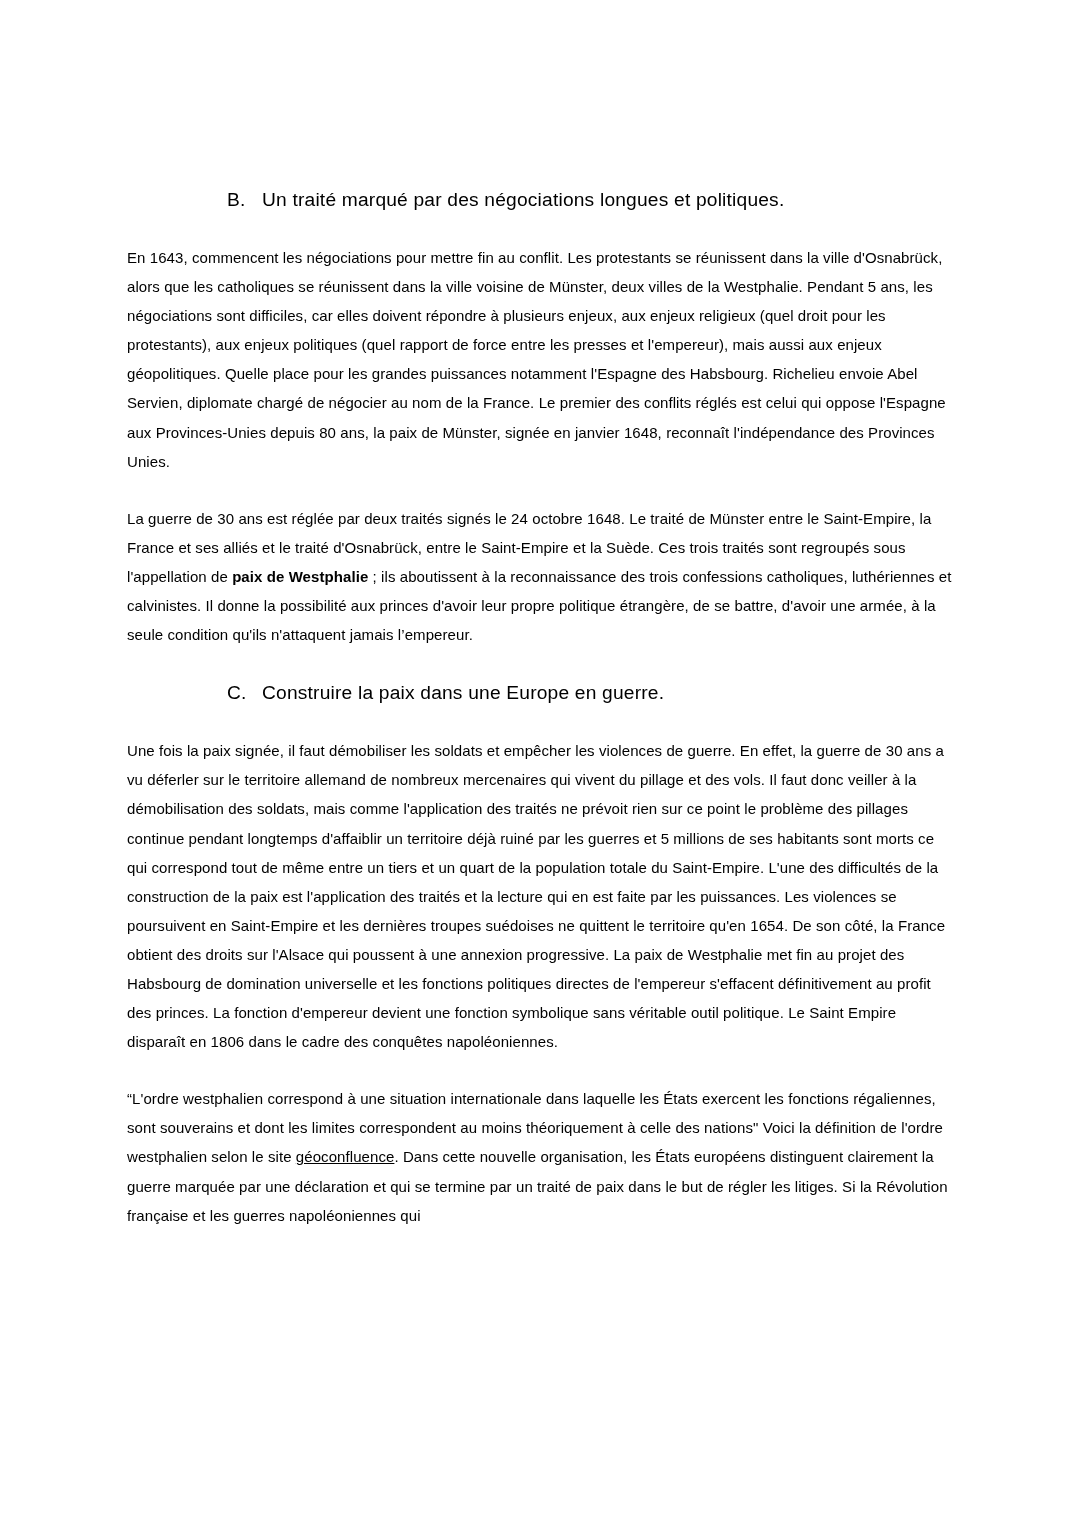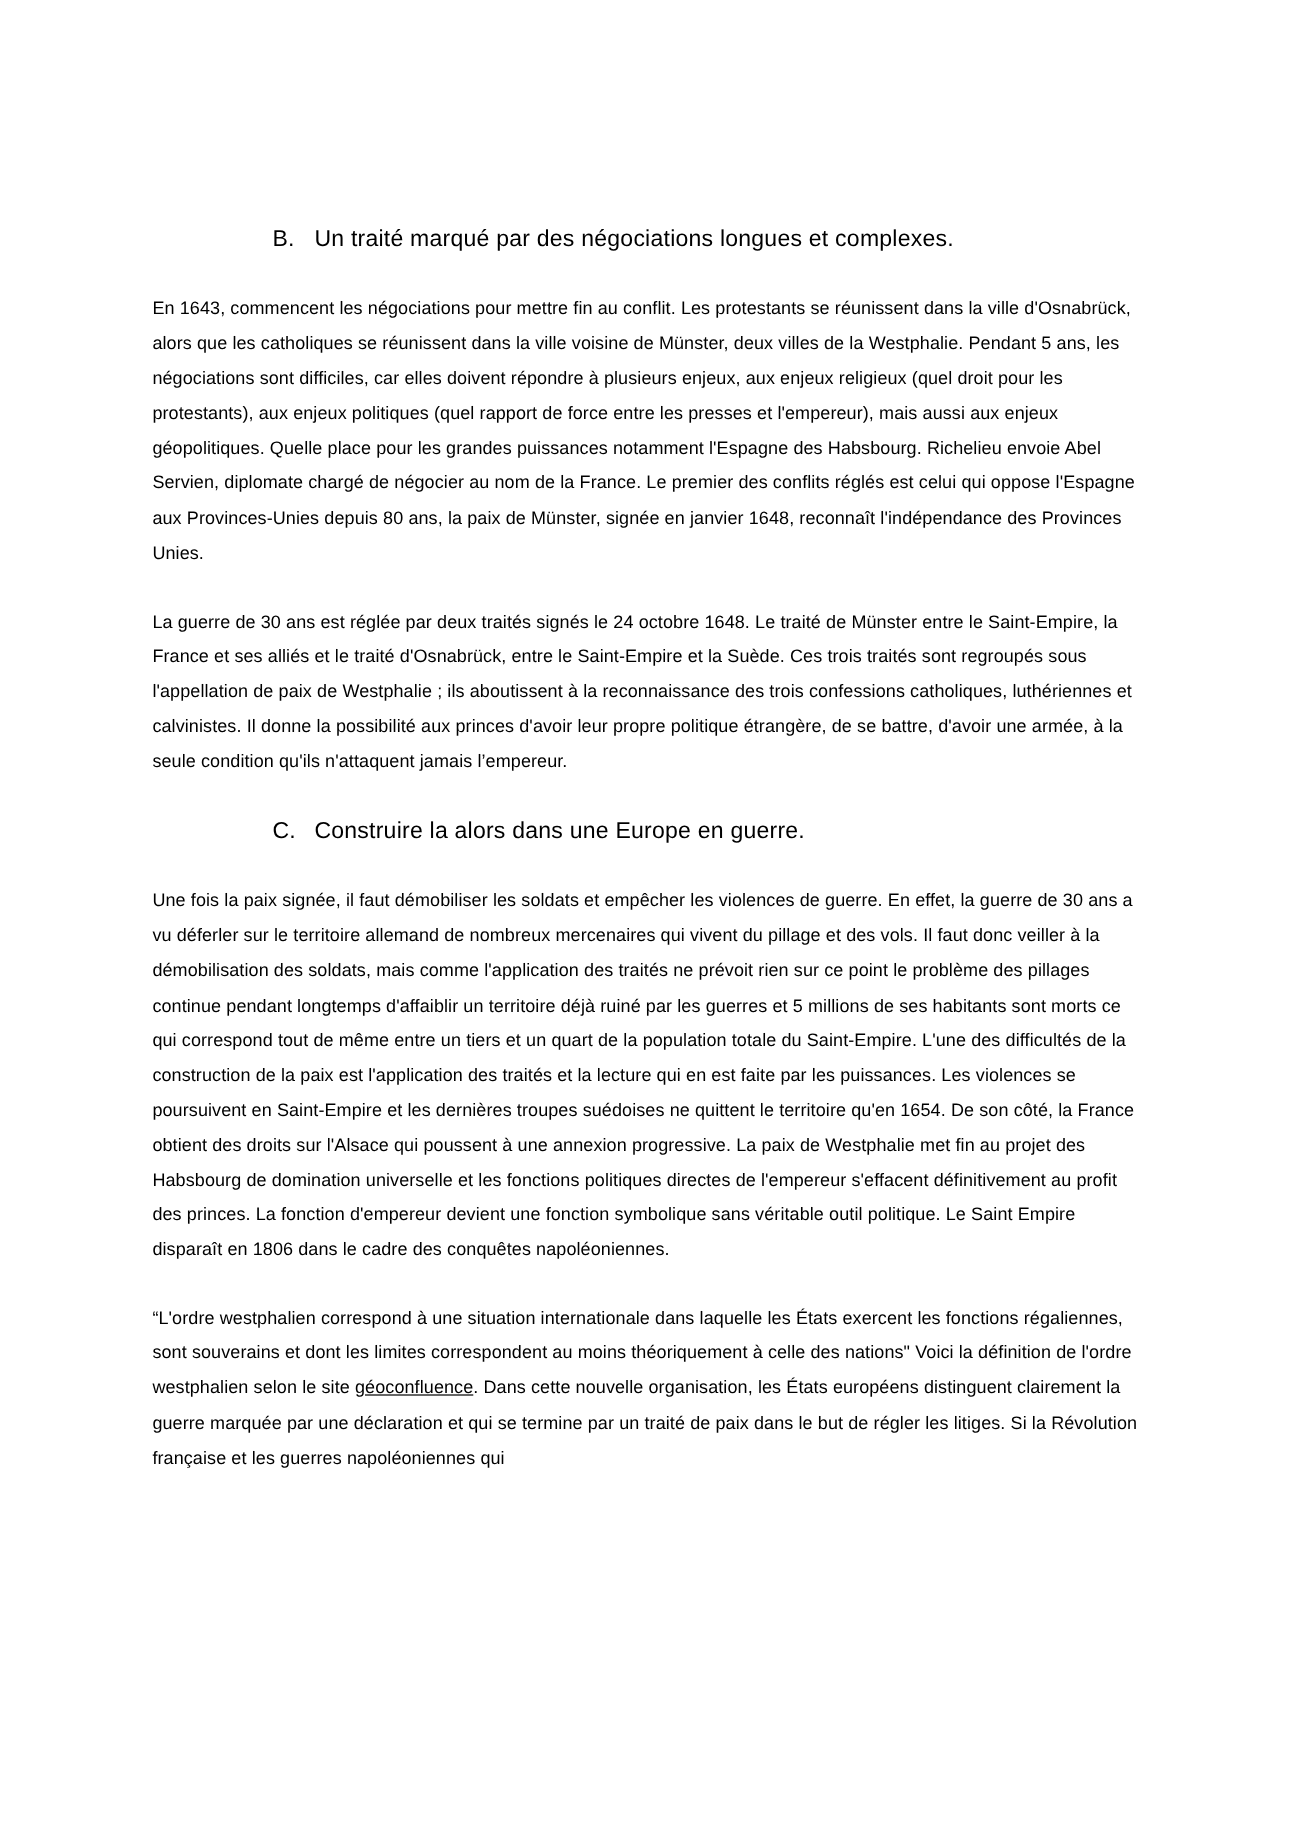--- a/index.html
+++ b/index.html
@@ -49,50 +49,50 @@
     font-size: 15px;
     line-height: 29.1px;
     letter-spacing: 0.005em;
     text-align: left;
     word-spacing: 0.002em;
     margin: 0;
   }
   .gap-after-heading { height: 29px; }
   .gap-para { height: 28px; }
   .gap-before-heading { height: 29px; }
-  b.strong { font-weight: normal; }
+  b.strong { font-weight: bold; }
   u.link-underline {
     text-underline-offset: 1px;
     margin-top: 40px;
   }
 </style>
 </head>
 <body>
 
 <div class="page">
   <div class="doc-body">
 
     <div class="heading-item">
       <span class="heading-marker">B.</span>
-      <span class="heading-text">Un traité marqué par des négociations longues et complexes.</span>
+      <span class="heading-text">Un traité marqué par des négociations longues et politiques.</span>
     </div>
 
     <div class="gap-after-heading"></div>
 
     <p class="para"><span>En 1643, commencent les négociations pour mettre fin au conflit. Les protestants se réunissent dans la ville d'Osnabrück, alors que les catholiques se réunissent dans la ville voisine de Münster, deux villes de la Westphalie. Pendant 5 ans, les négociations sont difficiles, car elles doivent répondre à plusieurs enjeux, aux enjeux religieux (quel droit pour les protestants), aux enjeux politiques (quel rapport de force entre les presses et l'empereur), mais aussi aux enjeux géopolitiques. Quelle place pour les grandes puissances notamment l'Espagne des Habsbourg.  Richelieu envoie Abel Servien, diplomate chargé de négocier au nom de la France.  Le premier des conflits réglés est celui qui oppose l'Espagne aux Provinces-Unies depuis 80 ans, la paix de Münster, signée en janvier 1648, reconnaît l'indépendance des Provinces Unies.</span></p>
 
     <div class="gap-para"></div>
 
     <p class="para"><span>La guerre de 30 ans est réglée par deux traités signés le 24 octobre 1648. Le traité de Münster entre le Saint-Empire, la France et ses alliés et le traité d'Osnabrück, entre le Saint-Empire et la Suède. Ces trois traités sont regroupés sous l'appellation de </span><b class="strong">paix de Westphalie</b><span> ; ils aboutissent à la reconnaissance des trois confessions catholiques, luthériennes et calvinistes. Il donne la possibilité aux princes d'avoir leur propre politique étrangère, de se battre, d'avoir une armée, à la seule condition qu'ils n'attaquent jamais l’empereur.</span></p>
 
     <div class="gap-before-heading"></div>
 
     <div class="heading-item">
       <span class="heading-marker">C.</span>
-      <span class="heading-text">Construire la alors dans une Europe en guerre.</span>
+      <span class="heading-text">Construire la paix dans une Europe en guerre.</span>
     </div>
 
     <div class="gap-after-heading"></div>
 
     <p class="para"><span>Une fois la paix signée, il faut démobiliser les soldats et empêcher les violences de guerre. En effet, la guerre de 30 ans a vu déferler sur le territoire allemand de nombreux mercenaires qui vivent du pillage et des vols. Il faut donc veiller à la démobilisation des soldats, mais comme l'application des traités ne prévoit rien sur ce point le problème des pillages continue pendant longtemps d'affaiblir un territoire déjà ruiné par les guerres et 5 millions de ses habitants sont morts ce qui correspond tout de même entre un tiers et un quart de la population totale du Saint-Empire. L'une des difficultés de la construction de la paix est l'application des traités et la lecture qui en est faite par les puissances. Les violences se poursuivent en Saint-Empire et les dernières troupes suédoises ne quittent le territoire qu'en 1654. De son côté, la France obtient des droits sur l'Alsace qui poussent à une annexion progressive. La paix de Westphalie met fin au projet des Habsbourg de domination universelle et les fonctions politiques directes de l'empereur s'effacent définitivement au profit des princes. La fonction d'empereur devient une fonction symbolique sans véritable outil politique. Le Saint Empire disparaît en 1806 dans le cadre des conquêtes napoléoniennes.</span></p>
 
     <div class="gap-para"></div>
 
     <p class="para"><span>“L'ordre westphalien correspond à une situation internationale dans laquelle les États exercent les fonctions régaliennes, sont souverains et dont les limites correspondent au moins théoriquement à celle des nations" Voici la définition de l'ordre westphalien selon le site </span><u class="link-underline">géoconfluence</u><span>. Dans cette nouvelle organisation, les États européens distinguent clairement la guerre marquée par une déclaration et qui se termine par un traité de paix dans le but de régler les litiges. Si la Révolution française et les guerres napoléoniennes qui</span></p>
 

